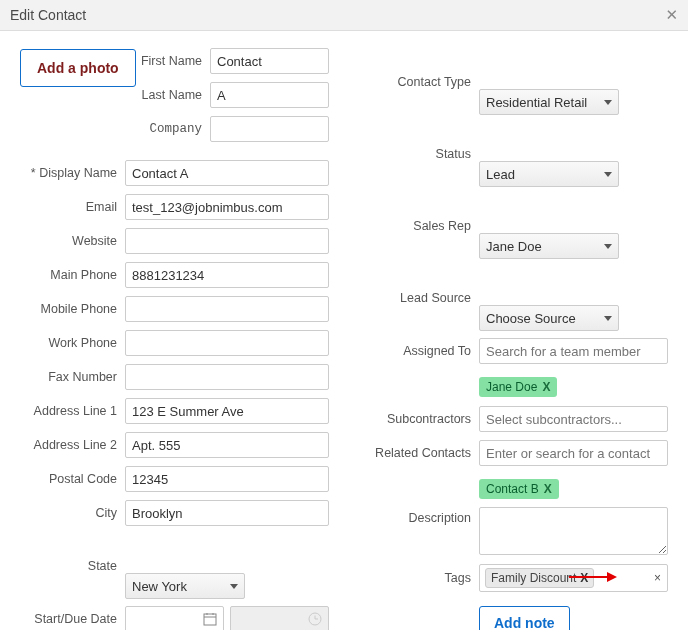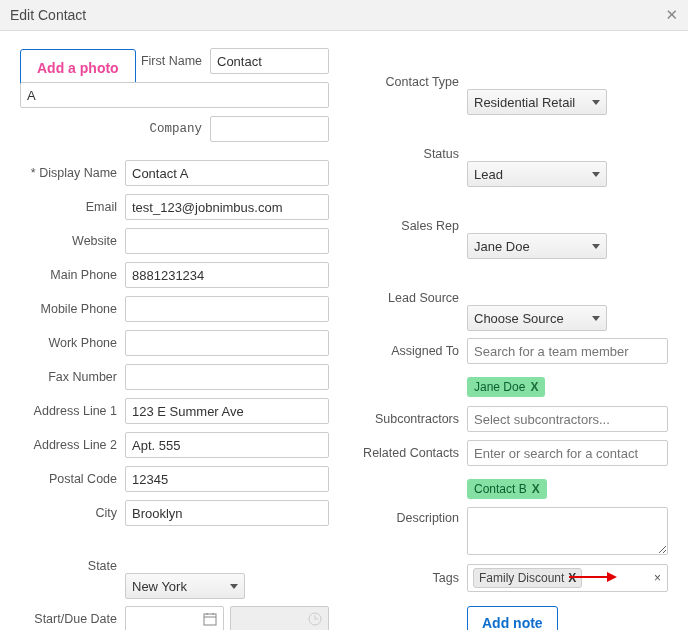--- a/index.html
+++ b/index.html
@@ -23,21 +23,21 @@
   .titlebar .close { color: #888; cursor: pointer; font-size: 15px; }
   .content {
     display: flex;
     padding: 18px 20px 10px 20px;
     gap: 30px;
   }
   .col { flex: 1; }
   .add-photo {
     display: inline-block;
     border: 1px solid #0f6ecc;
-    color: #ec4899;
+    color: #7f1d1d;
     font-weight: 600;
     padding: 10px 16px;
     border-radius: 3px;
     margin-bottom: 18px;
     cursor: pointer;
     font-size: 14px;
     text-align: right;
   }
   .row {
     display: flex;
@@ -46,21 +46,21 @@
     min-height: 28px;
   }
   .row.align-top { align-items: flex-start; }
   .lbl {
     width: 105px;
     text-align: right;
     padding-right: 8px;
     color: #555;
     font-size: 12.5px;
   }
-  .col-right .lbl { width: 108px; }
+  .col-right .lbl { width: 108px; margin-left: 12px; }
   .ctl { flex: 1; }
   .inp, .sel {
     width: 100%;
     border: 1px solid #ccc;
     padding: 2px 6px;
     font-size: 13px;
     color: #333;
     background: #fff;
     border-radius: 2px;
     height: 26px;
@@ -145,20 +145,21 @@
 
   <div class="col">
     <div class="add-photo" style="margin-left:0;">Add a photo</div>
 
     <div style="margin-top:-58px;">
       <div class="row">
         <div class="lbl" style="width:190px;">First Name</div>
         <div class="ctl"><input class="inp" value="Contact" style=""></div>
       </div>
       <div class="row">
+        <div class="lbl" style="width:190px;">Last Name</div>
         <div class="ctl"><input class="inp" value="A" style=""></div>
       </div>
       <div class="row">
         <div class="lbl" style="width:190px;font-family:Liberation Mono, monospace;">Company</div>
         <div class="ctl"><input class="inp" value="" style=""></div>
       </div>
     </div>
 
     <div style="height:10px;"></div>
 

